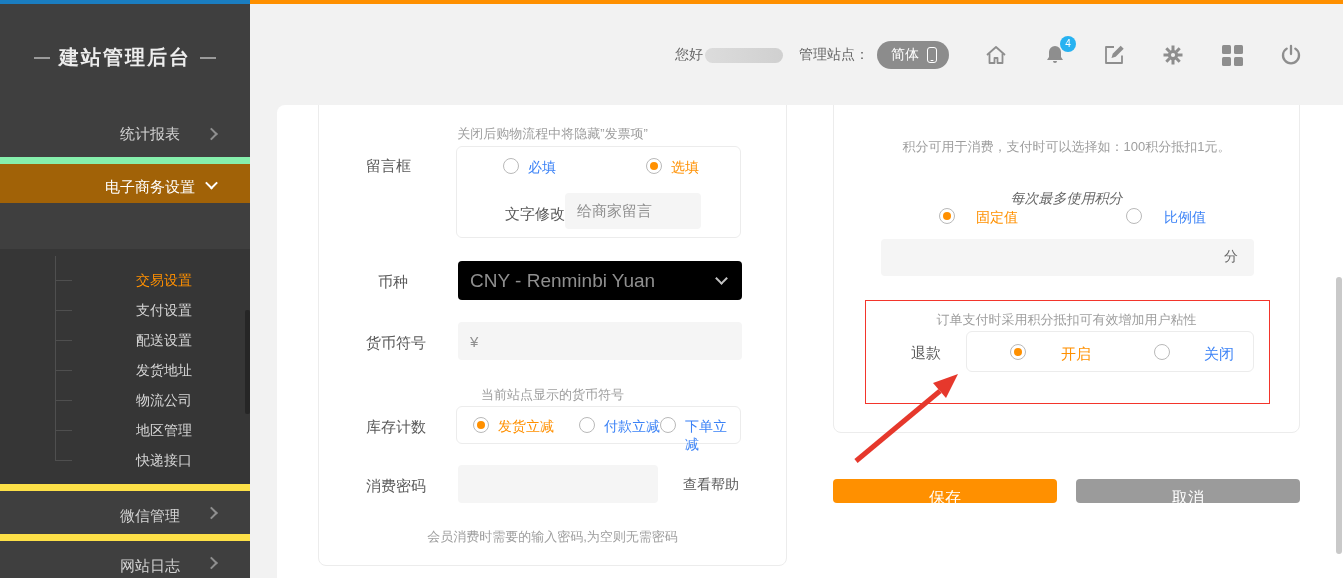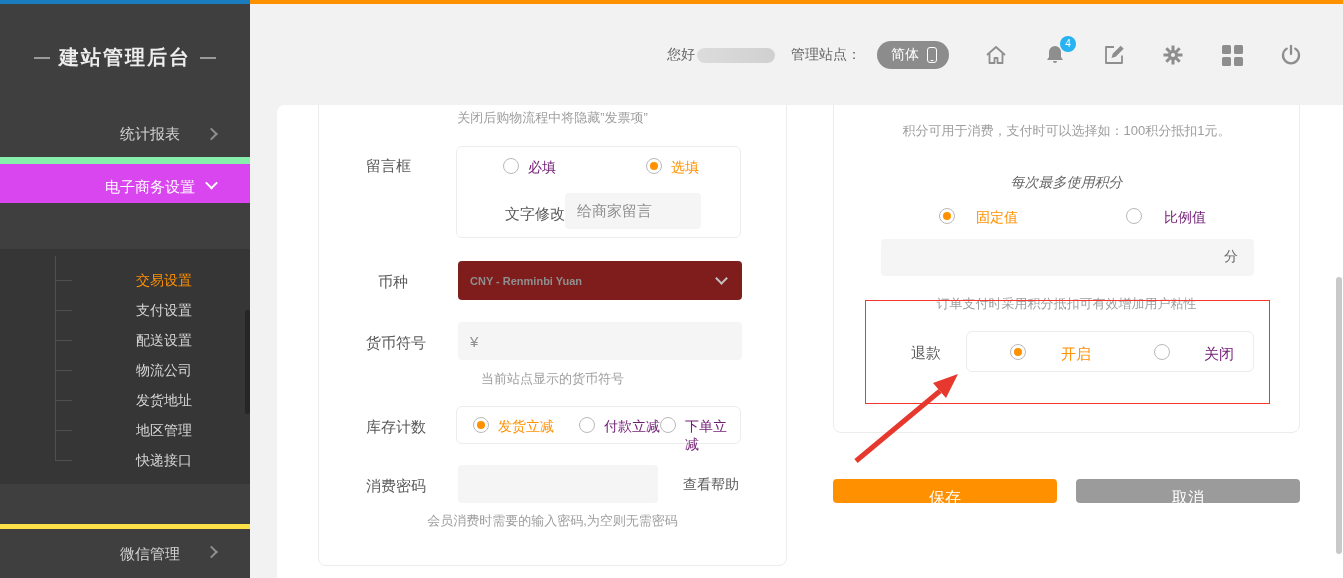--- a/index.html
+++ b/index.html
@@ -8,67 +8,67 @@
 
   
   .sidebar { position:absolute; left:0; top:0; width:250px; height:578px; background:#3f3f3f; z-index:5;text-align:center; }
   .strip-blue { position:absolute; left:0; top:0; width:250px; height:4px; background:#1a7dc0; }
   .side-title { position:absolute; left:0; top:44px; width:250px; display:flex; align-items:center; justify-content:center; gap:9px; }
   .side-title .dash { width:16px; height:2px; background:#9a9a9a; }
   .side-title .t { color:#ededed; font-size:20px; font-weight:700; letter-spacing:2px; }
   .menu { position:absolute; left:0; top:111px; width:250px; }
   .menu-item { position:relative; height:46px; line-height:46px; padding-left:50px; color:#d2d2d2; font-size:15px; cursor:pointer; }
   .menu-item + .menu-item { border-top:7px solid #86efac; }
-  .menu-item.active { background:#d946ef; color:#fff; }
+  .menu-item.active { background:#a16207; color:#fff; }
   .chev { position:absolute; right:34px; top:50%; width:9px; height:9px; border-top:2px solid #8f8f8f; border-right:2px solid #8f8f8f; }
   .chev.r { transform:translateY(-50%) rotate(45deg); }
   .chev.d { transform:translateY(-60%) rotate(135deg); border-color:#fff; }
   .submenu { position:absolute; left:0; top:249px; width:250px; height:235px; background:#363636; padding-top:16px; }
   .tree-line { position:absolute; left:55px; top:7px; width:1px; height:205px; background:#4f4f4f; }
   .sub-item { position:relative; height:30px; line-height:30px; padding-left:78px; color:#d6d6d6; font-size:14px; cursor:pointer; }
   .sub-item::before { content:""; position:absolute; left:55px; top:50%; width:17px; height:1px; background:#4f4f4f; }
   .sub-item.active { color:#ff9000; }
   .menu-bottom { position:absolute; left:0; top:484px; width:250px; }
-  .menu-bottom .menu-item { height:50px; line-height:50px; border-top:5px solid #fde047;margin-top:40px; }
+  .menu-bottom .menu-item { height:50px; line-height:50px; border-top:7px solid #fde047; }
   .side-scroll { position:absolute; left:245px; top:310px; width:5px; height:104px; background:#262626; border-radius:2px; }
 
   
   .strip-orange { position:absolute; left:250px; top:0; width:1093px; height:4px; background:#ff9000; }
   .header { position:absolute; left:250px; top:4px; width:1093px; height:101px; background:#f2f2f2; }
   .header-row { position:absolute; right:40px; top:37px; display:flex; align-items:center; }
   .greet { color:#666; font-size:14px; }
   .redact { width:78px; height:15px; border-radius:8px; background:linear-gradient(90deg,#dcdcdc,#d0d0d0); margin:0 16px 0 2px; }
-  .site-label { color:#666; font-size:14px; margin-right:16px; }
+  .site-label { color:#666; font-size:14px; margin-right:8px; }
   .pill { display:flex; align-items:center; gap:8px; background:#8c8c8c; color:#fff; font-size:14px;
           border-radius:14px; padding:5px 12px 5px 14px; cursor:pointer; }
   .phone { position:relative; width:10px; height:16px; border:1.5px solid #fff; border-radius:3px; }
   .phone::after { content:""; position:absolute; left:50%; bottom:1px; transform:translateX(-50%); width:3px; height:1.5px; background:#fff; border-radius:1px; }
   .hicon { position:relative; margin-left:35px; width:24px; height:24px; cursor:pointer; display:flex; align-items:center; justify-content:center; }
   .hicon svg { display:block; }
   .badge { position:absolute; top:-7px; right:-9px; min-width:16px; height:16px; border-radius:8px; background:#27b2f1;
            color:#fff; font-size:10px; line-height:16px; text-align:center; padding:0 2px; }
   .grid4 { display:grid; grid-template-columns:9px 9px; grid-template-rows:9px 9px; gap:3px; }
   .grid4 span { background:#8e8e8e; border-radius:1.5px; }
 
   
   .panel { position:absolute; left:277px; top:105px; width:1080px; height:520px; background:#fff; border-radius:8px 0 0 0; overflow:hidden; z-index:1; }
   .card { position:absolute; background:#fff; border:1px solid #ececec; border-radius:8px; }
   .card-left  { left:41px;  top:-30px; width:469px; height:491px; }
   .card-right { left:556px; top:-30px; width:467px; height:358px; }
-  .hint { position:absolute; left:0; width:100%; text-align:center; color:#9e9e9e; font-size:13px; }
+  .hint { position:absolute; left:0; width:100%; text-align:center; color:#9e9e9e; font-size:13px;margin-top:16px; }
   .flabel { position:absolute; color:#595959; font-size:15px; line-height:20px; }
   .group { position:absolute; border:1px solid #ececec; border-radius:6px; background:#fff; }
   .radio { position:absolute; width:16px; height:16px; border:1px solid #b9b9b9; border-radius:50%; background:#fff; cursor:pointer; }
   .radio.checked::after { content:""; position:absolute; left:3px; top:3px; width:8px; height:8px; border-radius:50%; background:#ff9000; }
-  .rlabel { position:absolute; font-size:14px; color:#701a75; cursor:pointer; }
+  .rlabel { position:absolute; font-size:14px; color:#3b82f6; cursor:pointer; }
   .rlabel.on { color:#ff9000; }
   .ginput { position:absolute; background:#f5f5f5; border:none; border-radius:4px; color:#8f8f8f; font-size:15px;
             padding:0 12px; font-family:"Liberation Sans","DejaVu Sans",sans-serif; }
-  .select { position:absolute; background:#7f1d1d; border-radius:4px; color:#8f8f8f; font-size:11px; display:flex;
-            align-items:center; padding:0 12px; cursor:pointer;font-weight:bold; }
+  .select { position:absolute; background:#000000; border-radius:4px; color:#8f8f8f; font-size:19px; display:flex;
+            align-items:center; padding:0 12px; cursor:pointer; }
   .sel-chev { position:absolute; right:16px; top:13px; width:9px; height:9px; border-right:2px solid #c2c2c2; border-bottom:2px solid #c2c2c2; transform:rotate(45deg); }
   .help-link { position:absolute; color:#5a5a5a; font-size:14px; cursor:pointer; }
   .red-rect { position:absolute; border:1px solid #f3352b; z-index:3; pointer-events:none; }
   .btn { position:absolute; width:224px; height:24px; border:none; border-radius:4px; color:#fff; font-size:16px;
          text-align:center; line-height:38px; cursor:pointer; font-family:inherit; }
   .btn-save { background:#ff9000; }
   .btn-cancel { background:#9b9b9b; }
   .page-scroll { position:absolute; left:1336px; top:277px; width:6px; height:277px; background:#c9c9c9; border-radius:3px; z-index:9; }
   .arrow-svg { position:absolute; z-index:4; pointer-events:none; }
 </style>
@@ -92,22 +92,22 @@
       <span>电子商务设置</span>
       <span class="chev d"></span>
     </div>
   </div>
 
   <div class="submenu">
     <div class="tree-line"></div>
     <div class="sub-item active"><span>交易设置</span></div>
     <div class="sub-item"><span>支付设置</span></div>
     <div class="sub-item"><span>配送设置</span></div>
+    <div class="sub-item"><span>发货地址</span></div>
     <div class="sub-item"><span>物流公司</span></div>
-    <div class="sub-item"><span>发货地址</span></div>
     <div class="sub-item"><span>地区管理</span></div>
     <div class="sub-item"><span>快递接口</span></div>
   </div>
 
   <div class="menu-bottom">
     <div class="menu-item">
       <span>微信管理</span>
       <span class="chev r"></span>
     </div>
     <div class="menu-item">

